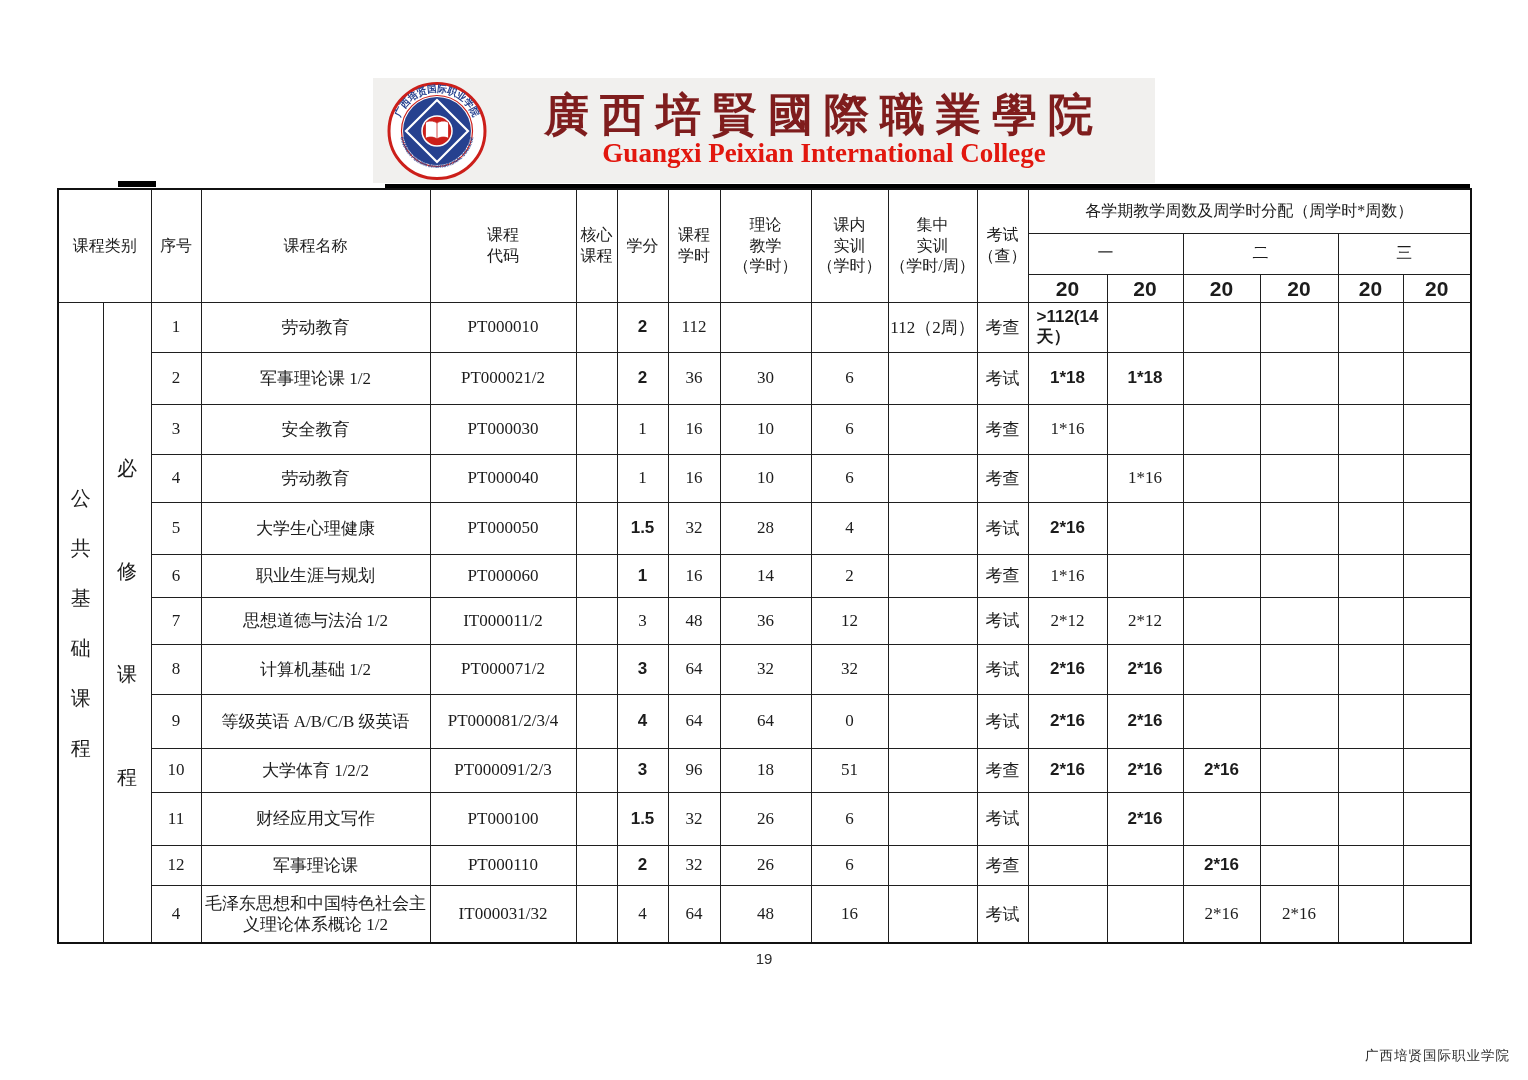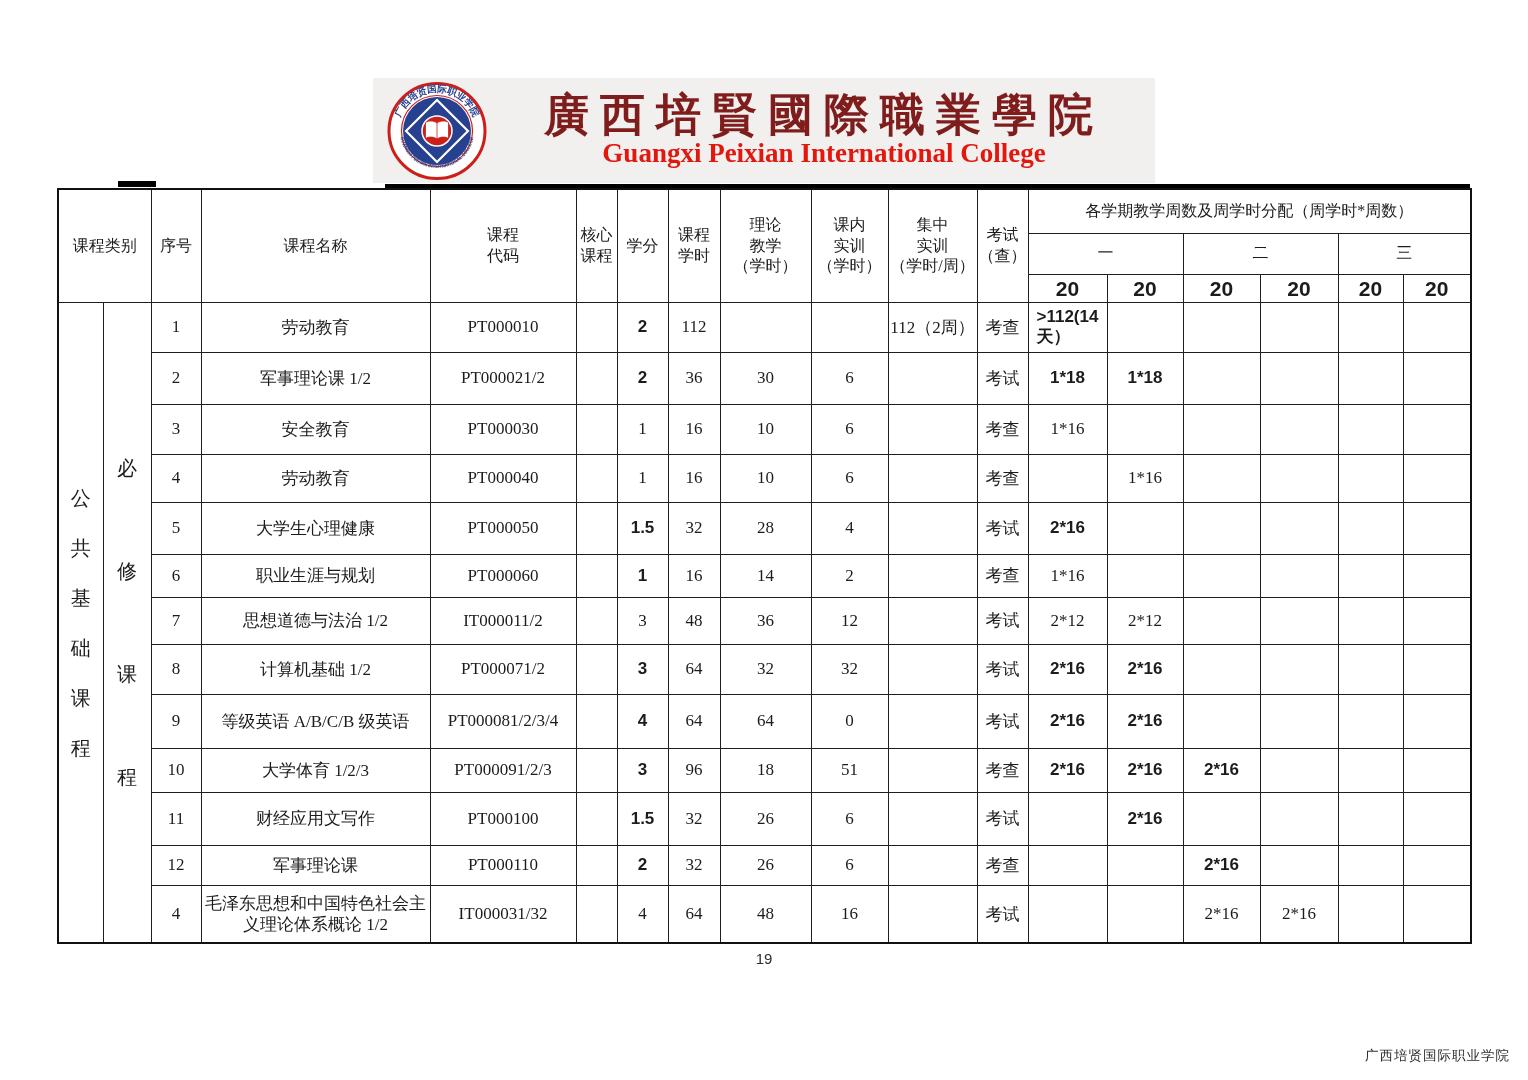--- a/index.html
+++ b/index.html
@@ -317,21 +317,21 @@
           <td class="c">考试</td>
           <td class="c bnum">2*16</td>
           <td class="c bnum">2*16</td>
           <td class="c"></td>
           <td class="c"></td>
           <td class="c"></td>
           <td class="c"></td>
         </tr>
         <tr style="height: 44px;">
           <td class="c">10</td>
-          <td class="c cname">大学体育 1/2/3</td>
+          <td class="c cname">大学体育 1/2/2</td>
           <td class="c ccode">PT000091/2/3</td>
           <td class="c"></td>
           <td class="c bnum">3</td>
           <td class="c">96</td>
           <td class="c">18</td>
           <td class="c">51</td>
           <td class="c cconc"></td>
           <td class="c">考查</td>
           <td class="c bnum">2*16</td>
           <td class="c bnum">2*16</td>

